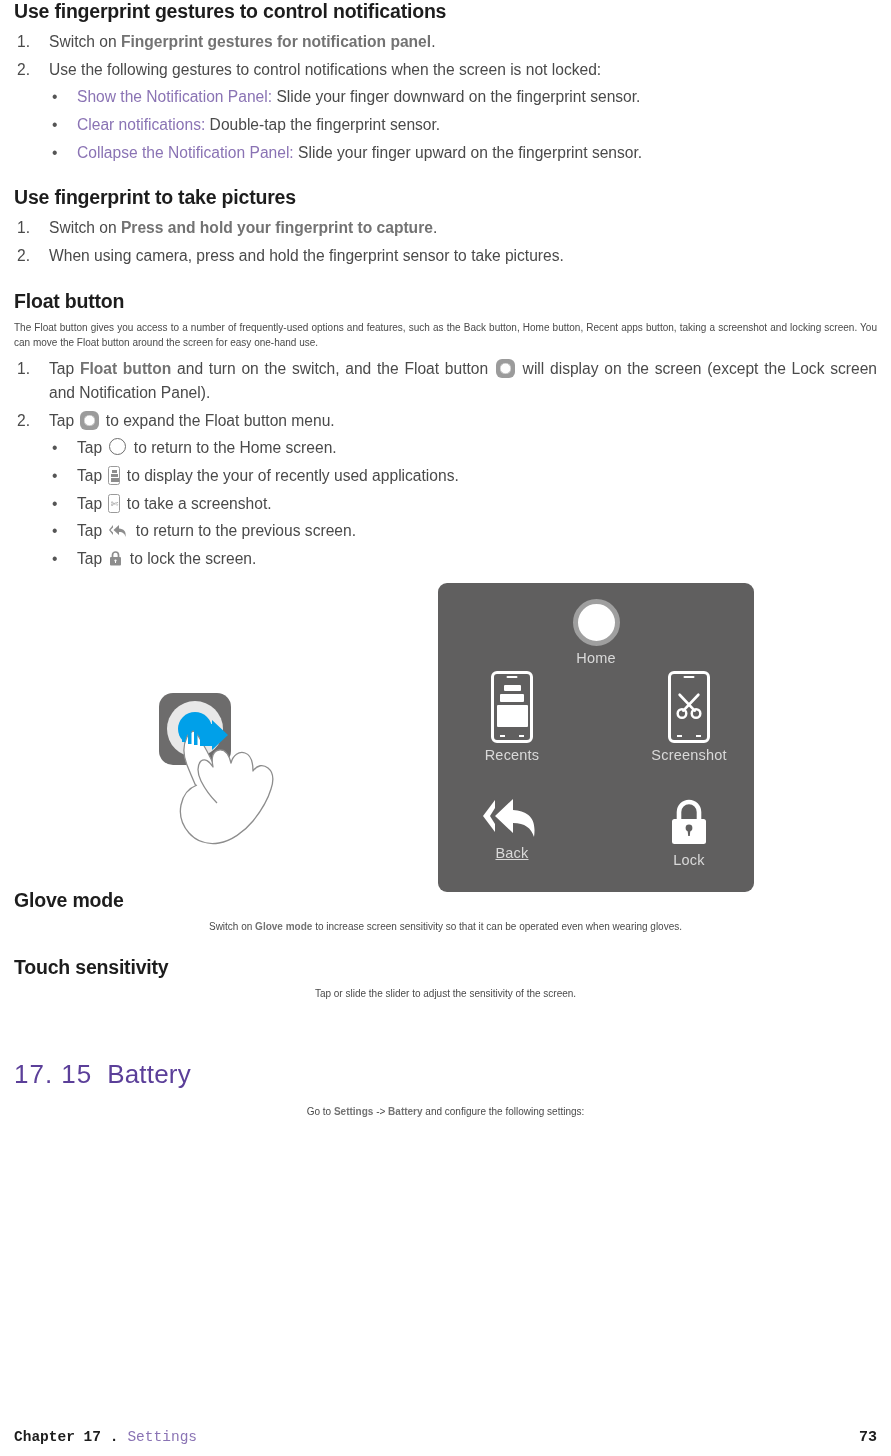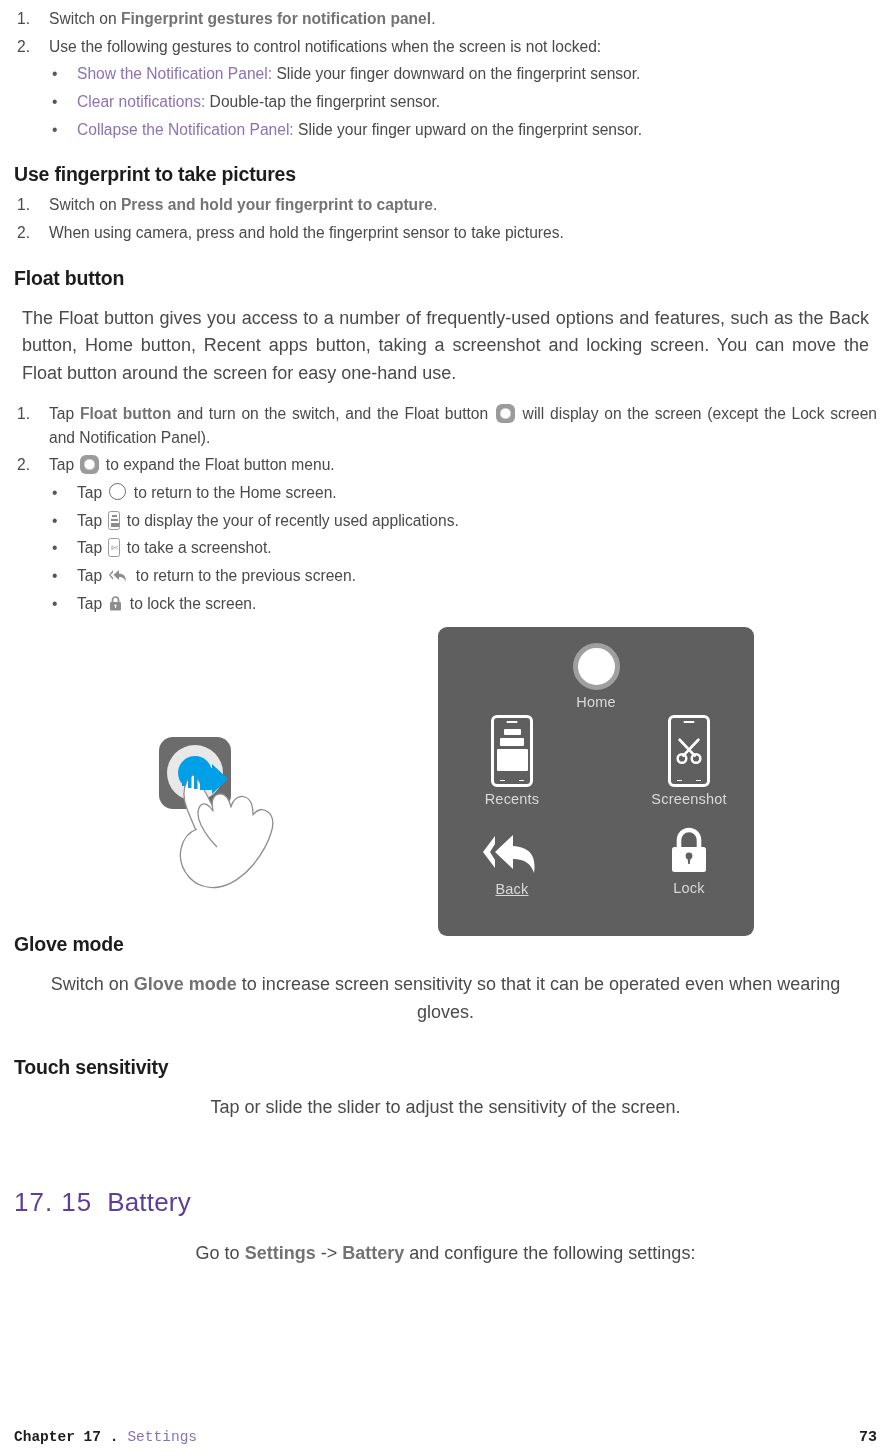--- a/index.html
+++ b/index.html
@@ -35,24 +35,24 @@
     font-size: 26px;
     font-weight: normal;
     color: #5b3f99;
     margin: 0;
     letter-spacing: 0.2px;
   }
   .chapter-head .num { letter-spacing: 1px; }
 
   
   p.body-text {
-    font-size: 18px;
+    font-size: 10px;
     line-height: 1.52;
     color: #4a4a4a;
-    margin: 8px;
+    margin: 0;
     text-align: justify;
   }
   p.body-left {
     text-align: center;
   }
   .b { font-weight: bold; color: #737373; }
   .lnk { color: #8a73b4; }
 
   
   ol.num-list {
@@ -203,22 +203,22 @@
     text-align: center;
     color: #d9d9d9;
     font-size: 14.5px;
     font-family: "Liberation Sans", sans-serif;
   }
   .fp-label { margin-top: 4px; display: block; letter-spacing: 0.2px; }
 
   .fp-home { left: 108px; top: 16px; width: 100px; }
   .fp-recents { left: 9px; top: 88px; width: 130px; }
   .fp-screenshot { left: 186px; top: 88px; width: 130px; }
-  .fp-back { left: 9px; top: 204px; width: 130px; text-decoration: underline; }
-  .fp-lock { left: 186px; top: 199px; width: 130px; }
+  .fp-back { left: 9px; top: 212px; width: 130px; text-decoration: underline; }
+  .fp-lock { left: 186px; top: 215px; width: 130px; }
 
   .home-circle {
     width: 47px; height: 47px;
     border-radius: 50%;
     background: #ffffff;
     border: 5px solid #9f9f9f;
     margin: 0 auto;
     box-sizing: border-box;
   }
 
@@ -295,20 +295,21 @@
   .sp-lg { height: 22px; }
   .sp-md { height: 14px; }
   .sp-sm { height: 7px; }
   .sp-xs { height: 4px; }
 </style>
 </head>
 <body>
 
 <div class="page">
 
+  <h2 class="sec-head">Use fingerprint gestures to control notifications</h2>
   <div class="sp-sm"></div>
 
   <ol class="num-list">
     <li>
       <span class="marker">1.</span>
       <span class="li-text left"><span>Switch on </span><span class="b">Fingerprint gestures for notification panel</span><span>.</span></span>
     </li>
     <div class="sp-xs"></div>
     <li>
       <span class="marker">2.</span>

